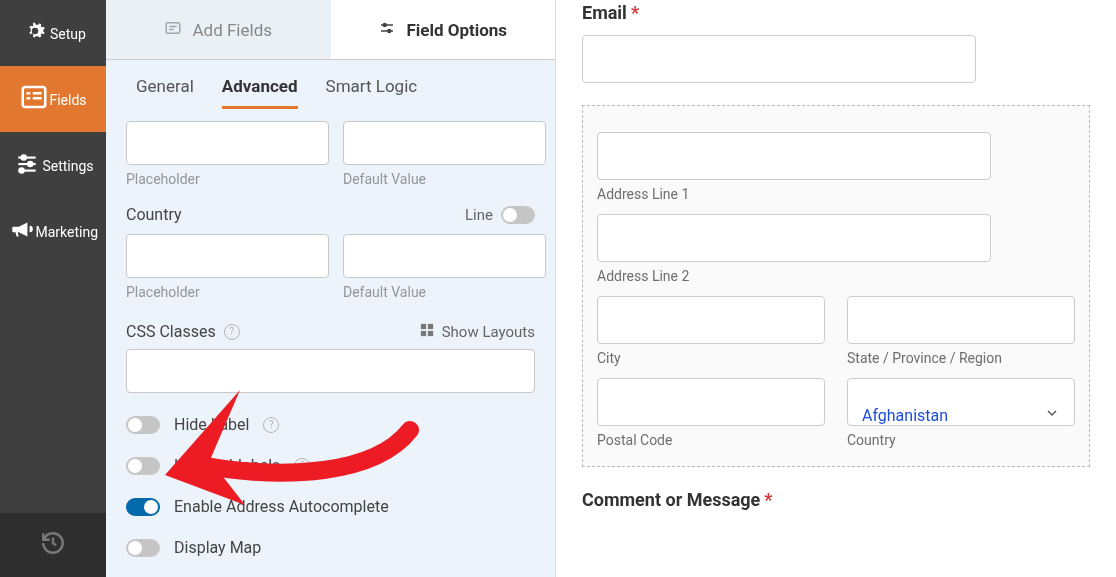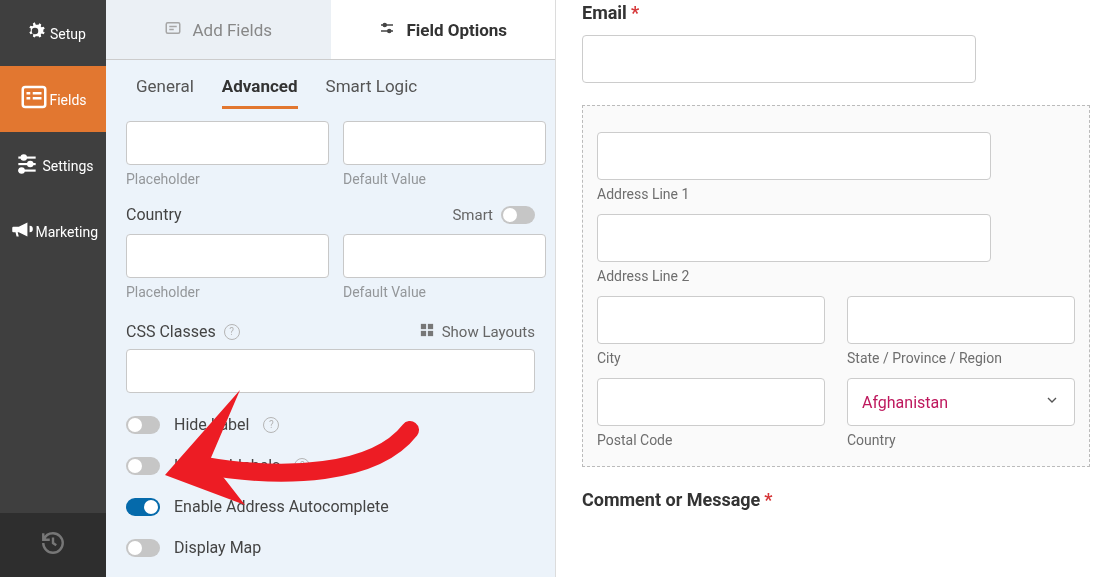--- a/index.html
+++ b/index.html
@@ -234,22 +234,22 @@
       width: 394px;
       margin-top: 12px;
     }
     .addr-sub { font-size: 14px; color: #6e6e6e; margin-top: 6px; }
     .addr-row { display: flex; gap: 22px; margin-top: 12px; }
     .addr-col { flex: 1; display: flex; flex-direction: column; }
     .addr-col .cell {
       height: 48px; border: 1px solid #ccc; border-radius:4px; background:#fff;
     }
     .addr-col .cell.select {
-      display:flex; align-items:center; justify-content:space-between;
-      padding: 0 14px; color:#be185d; font-size:16px;gap:16px;
+      display:flex; align-items:flex-end; justify-content:space-between;
+      padding: 0 14px; color:#1d4ed8; font-size:16px;gap:16px;
     }
 
     .arrow-svg {
       position: absolute;
       left: 145px;
       top: 355px;
       pointer-events: none;
       z-index: 50;
     }
   </style>
@@ -348,21 +348,21 @@
       </div>
       <div class="input-col">
         <input class="txt-input" style="">
         <span class="sub-caption">Default Value</span>
       </div>
     </div>
 
     <div class="row-header">
       <span>Country</span>
       <span class="hide-ctrl">
-        <span>Smart</span>
+        <span>Line</span>
         <span class="toggle"></span>
       </span>
     </div>
     <div class="inputs-row" style="margin-top:10px;">
       <div class="input-col">
         <input class="txt-input" style="">
         <span class="sub-caption">Placeholder</span>
       </div>
       <div class="input-col">
         <input class="txt-input" style="">

